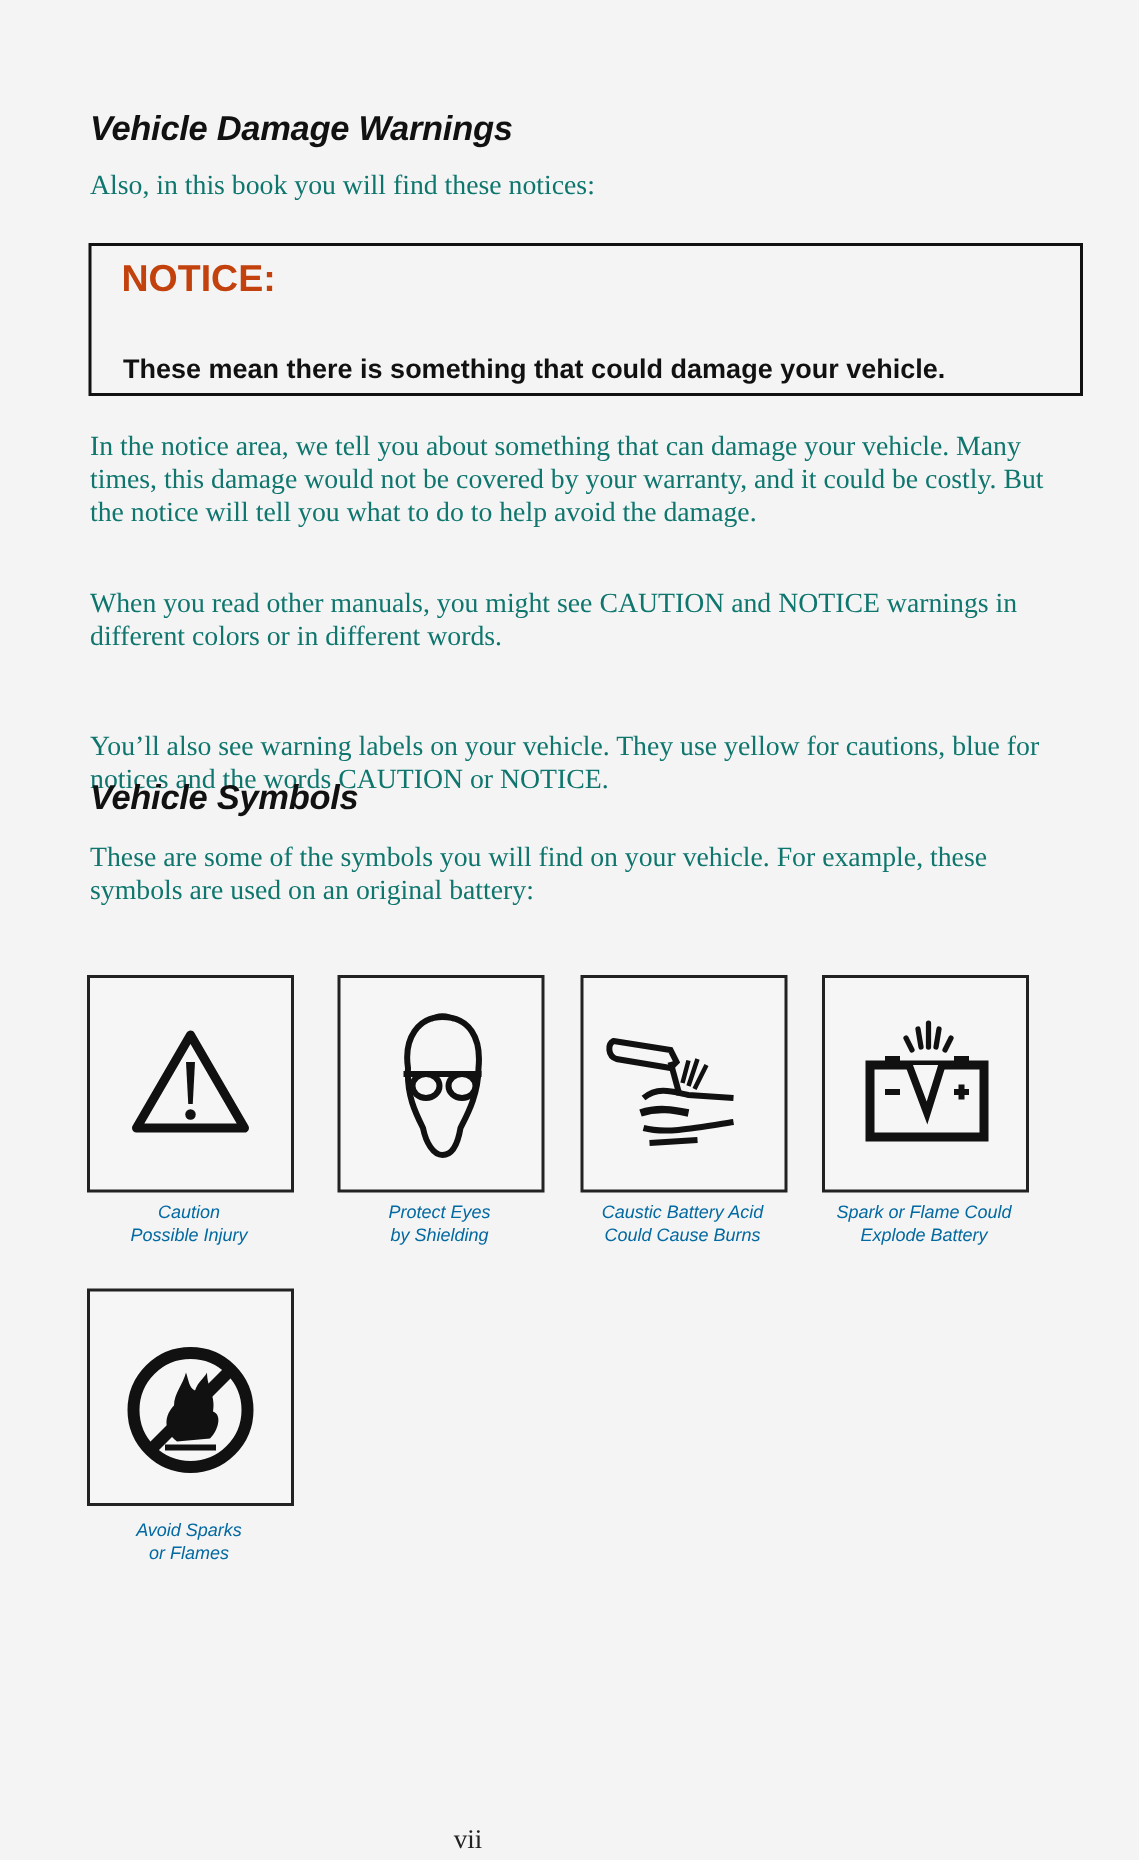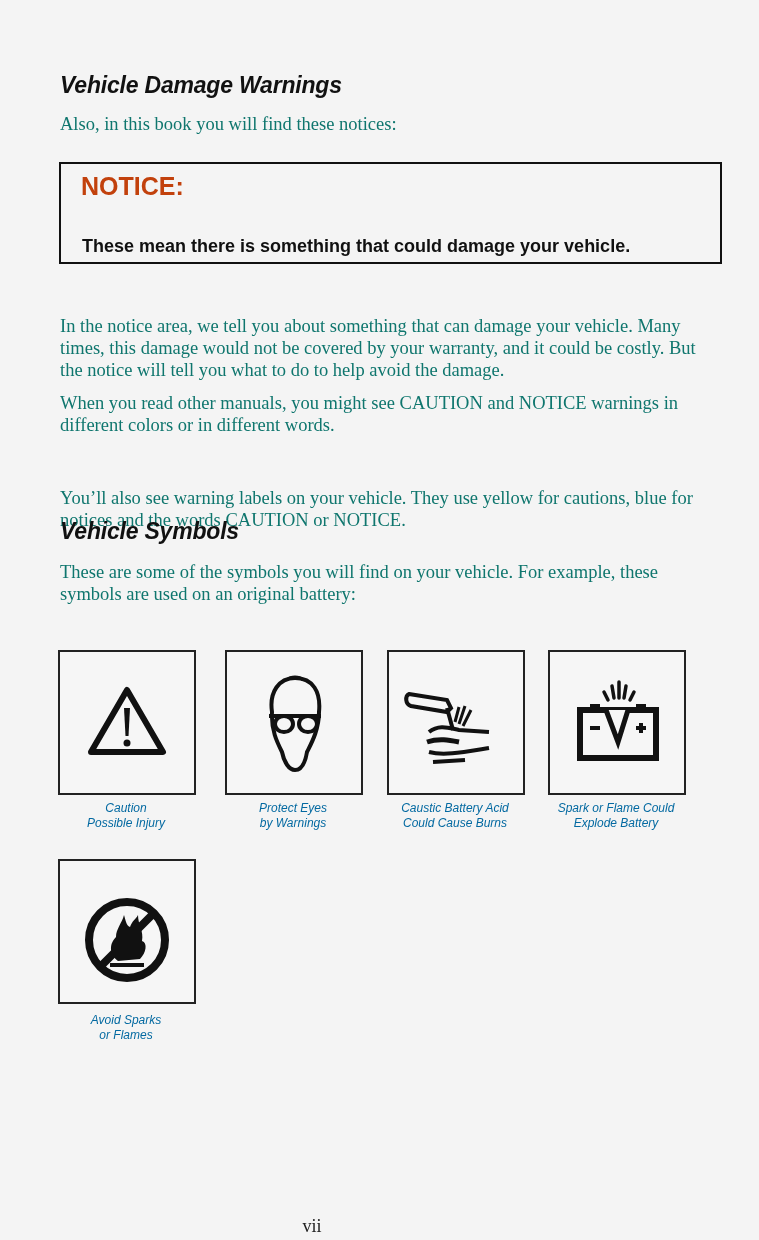--- a/index.html
+++ b/index.html
@@ -44,21 +44,21 @@
 <body>
 
 <div class="h2" style="top:72px;">Vehicle Damage Warnings</div>
 <div class="p" style="top:113px;">Also, in this book you will find these notices:</div>
 
 <div class="notice-box">
   <div class="notice-title">NOTICE:</div>
   <div class="notice-text">These mean there is something that could damage your vehicle.</div>
 </div>
 
-<div class="p" style="top:287px;margin-top:28px;">In the notice area, we tell you about something that can damage your vehicle. Many times, this damage would not be covered by your warranty, and it could be costly. But the notice will tell you what to do to help avoid the damage.</div>
+<div class="p" style="top:287px;">In the notice area, we tell you about something that can damage your vehicle. Many times, this damage would not be covered by your warranty, and it could be costly. But the notice will tell you what to do to help avoid the damage.</div>
 <div class="p" style="top:392px;">When you read other manuals, you might see CAUTION and NOTICE warnings in different colors or in different words.</div>
 <div class="p" style="top:451px;margin-top:36px;">You’ll also see warning labels on your vehicle. They use yellow for cautions, blue for notices and the words CAUTION or NOTICE.</div>
 
 <div class="h2" style="top:518px;">Vehicle Symbols</div>
 <div class="p" style="top:561px;">These are some of the symbols you will find on your vehicle. For example, these symbols are used on an original battery:</div>
 
 <div class="sym" style="left:58px; top:650px;">
   <svg viewBox="0 0 134 141">
     <path d="M67 38 L103 100 L31 100 Z" fill="none" stroke="#111" stroke-width="6" stroke-linejoin="round"></path>
     <path d="M64 56 L70 56 L68.5 84 L65.5 84 Z" fill="#111"></path>
@@ -74,21 +74,21 @@
   <svg viewBox="0 0 134 141">
     <path d="M45 60 C42 40 52 26 68 26 C86 26 94 40 92 60 C92 78 84 92 80 100 C78 112 74 118 68 118 C62 118 57 110 55 100 C50 90 44 78 45 60 Z" fill="none" stroke="#111" stroke-width="4"></path>
     <path d="M60 28 C64 24 72 24 76 28" fill="none" stroke="#111" stroke-width="3"></path>
     <path d="M42 64 L94 64" stroke="#111" stroke-width="4"></path>
     <ellipse cx="57" cy="72" rx="9" ry="8" fill="none" stroke="#111" stroke-width="4"></ellipse>
     <ellipse cx="81" cy="72" rx="9" ry="8" fill="none" stroke="#111" stroke-width="4"></ellipse>
   </svg>
 </div>
 <div class="cap" style="left:203px; top:801px;">
   <div>Protect Eyes</div>
-  <div>by Warnings</div>
+  <div>by Shielding</div>
 </div>
 
 <div class="sym" style="left:387px; top:650px;">
   <svg viewBox="0 0 134 141">
     <path d="M20 42 L58 48 L62 56 L58 60 L22 54 C16 52 16 44 20 42 Z" fill="none" stroke="#111" stroke-width="4"></path>
     <path d="M58 56 L64 78" stroke="#111" stroke-width="4"></path>
     <path d="M70 55 L66 70 M76 54 L70 72 M82 58 L74 74" stroke="#111" stroke-width="3"></path>
     <path d="M40 80 C50 72 60 76 70 78 L100 80" fill="none" stroke="#111" stroke-width="4"></path>
     <path d="M38 90 C50 86 60 88 70 90" fill="none" stroke="#111" stroke-width="5"></path>
     <path d="M40 100 C55 104 75 100 100 96" fill="none" stroke="#111" stroke-width="4"></path>

